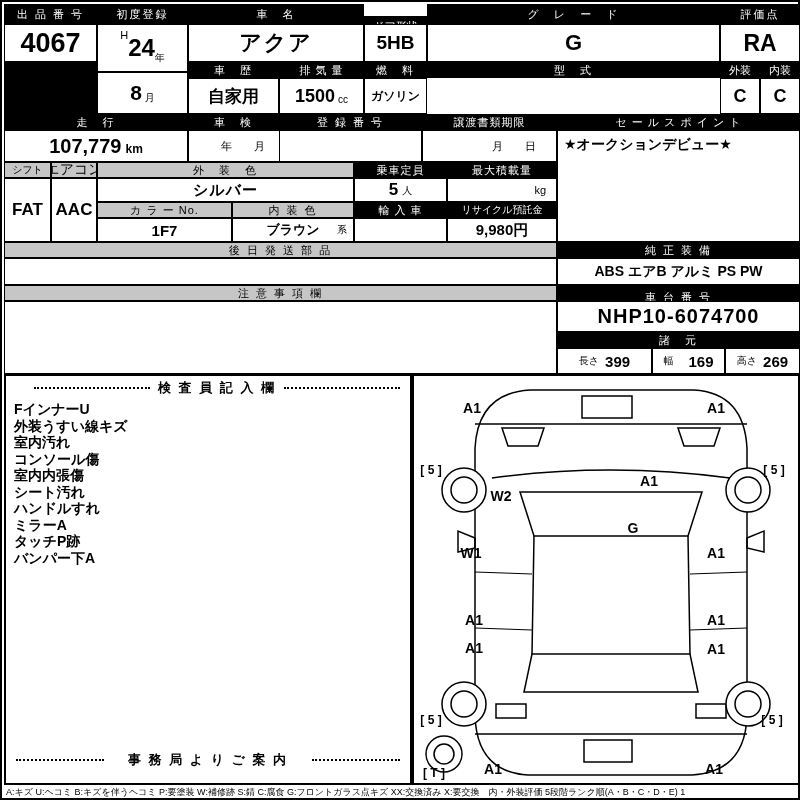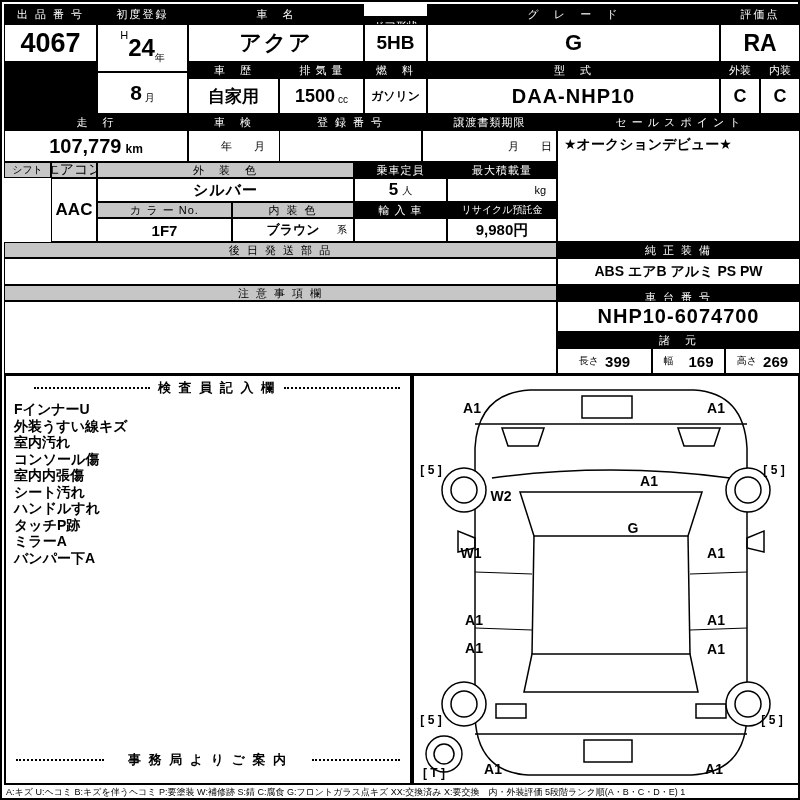--- a/index.html
+++ b/index.html
@@ -57,45 +57,45 @@
   <div class="cell hd" style="left:425px;top:60px;width:293px;height:16px">型　式</div>
   <div class="cell hd" style="left:718px;top:60px;width:40px;height:16px;letter-spacing:0">外装</div>
   <div class="cell hd" style="left:758px;top:60px;width:40px;height:16px;letter-spacing:0">内装</div>
 
   <div class="cell b" style="left:186px;top:76px;width:91px;height:36px;font-size:17px">自家用</div>
   <div class="cell" style="left:277px;top:76px;width:85px;height:36px">
     <span class="b" style="font-size:18px">1500</span>
     <span style="font-size:10px;align-self:flex-end;margin:0 0 8px 3px">cc</span>
   </div>
   <div class="cell b" style="left:362px;top:76px;width:63px;height:36px;font-size:12px">ガソリン</div>
-  <div class="cell b" style="left:425px;top:76px;width:293px;height:36px;font-size:20px;letter-spacing:1px">DAA-NHP10</div>
   <div class="cell b" style="left:718px;top:76px;width:40px;height:36px;font-size:18px">C</div>
   <div class="cell b" style="left:758px;top:76px;width:40px;height:36px;font-size:18px">C</div>
 
   <div class="cell hd" style="left:2px;top:112px;width:184px;height:16px">走　行</div>
   <div class="cell hd" style="left:186px;top:112px;width:91px;height:16px">車　検</div>
   <div class="cell hd" style="left:277px;top:112px;width:143px;height:16px">登 録 番 号</div>
   <div class="cell hd" style="left:420px;top:112px;width:135px;height:16px;letter-spacing:1px">譲渡書類期限</div>
   <div class="cell hd" style="left:555px;top:112px;width:243px;height:16px;letter-spacing:1px">セ ー ル ス ポ イ ン ト</div>
 
   <div class="cell" style="left:2px;top:128px;width:184px;height:32px">
     <span class="b" style="font-size:20px">107,779</span>
     <span class="b" style="font-size:12px;margin:6px 0 0 4px">km</span>
   </div>
   <div class="cell" style="left:186px;top:128px;width:110px;height:32px;font-size:11px">年　　月</div>
   <div class="cell" style="left:277px;top:128px;width:143px;height:32px"></div>
-  <div class="cell" style="left:420px;top:128px;width:135px;height:32px;font-size:11px;justify-content:flex-end;padding-right:4px">月　　日</div>
+  <div class="cell" style="left:420px;top:128px;width:135px;height:32px;font-size:11px;justify-content:flex-end;padding-right:20px">月　　日</div>
   <div class="cell b left" style="left:555px;top:128px;width:243px;height:112px;font-size:14px;align-items:flex-start;padding:5px 6px">★オークションデビュー★</div>
 
   <div class="cell hdg" style="left:2px;top:160px;width:47px;height:16px;font-size:10px;letter-spacing:0">シフト</div>
   <div class="cell hdg" style="left:49px;top:160px;width:46px;height:16px;font-size:14px;letter-spacing:0">エアコン</div>
   <div class="cell hdg" style="left:95px;top:160px;width:257px;height:16px">外　装　色</div>
   <div class="cell hd" style="left:352px;top:160px;width:93px;height:16px;letter-spacing:1px">乗車定員</div>
   <div class="cell hd" style="left:445px;top:160px;width:110px;height:16px;letter-spacing:1px">最大積載量</div>
 
+  <div class="cell b" style="left:2px;top:176px;width:47px;height:64px;font-size:17px">FAT</div>
   <div class="cell b" style="left:49px;top:176px;width:46px;height:64px;font-size:17px">AAC</div>
   <div class="cell b" style="left:95px;top:176px;width:257px;height:24px;font-size:15px;letter-spacing:1px">シルバー</div>
   <div class="cell" style="left:352px;top:176px;width:93px;height:24px">
     <span class="b" style="font-size:17px">5</span>
     <span style="font-size:10px;align-self:flex-end;margin:0 0 3px 4px">人</span>
   </div>
   <div class="cell" style="left:445px;top:176px;width:110px;height:24px;font-size:11px;justify-content:flex-end;padding-right:10px">kg</div>
 
   <div class="cell hdg" style="left:95px;top:200px;width:135px;height:16px;letter-spacing:1px">カ ラ ー No.</div>
   <div class="cell hdg" style="left:230px;top:200px;width:122px;height:16px">内 装 色</div>
@@ -142,22 +142,22 @@
       <span class="dots"></span>
     </div>
     <div class="noteslist">
       <div class="note">FインナーU</div>
       <div class="note">外装うすい線キズ</div>
       <div class="note">室内汚れ</div>
       <div class="note">コンソール傷</div>
       <div class="note">室内内張傷</div>
       <div class="note">シート汚れ</div>
       <div class="note">ハンドルすれ</div>
+      <div class="note">ミラーA</div>
       <div class="note">タッチP跡</div>
-      <div class="note">ミラーA</div>
       <div class="note">バンパー下A</div>
     </div>
     <div class="officerow">
       <span class="dots"></span>
       <span class="ttl">事 務 局 よ り ご 案 内</span>
       <span class="dots"></span>
     </div>
   </div>
 
   <div class="panel" style="left:410px;top:372px;width:388px;height:411px">

